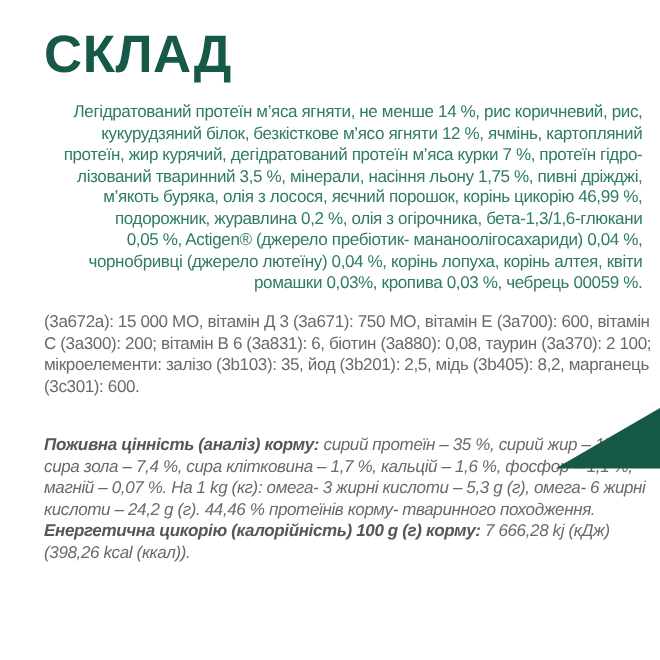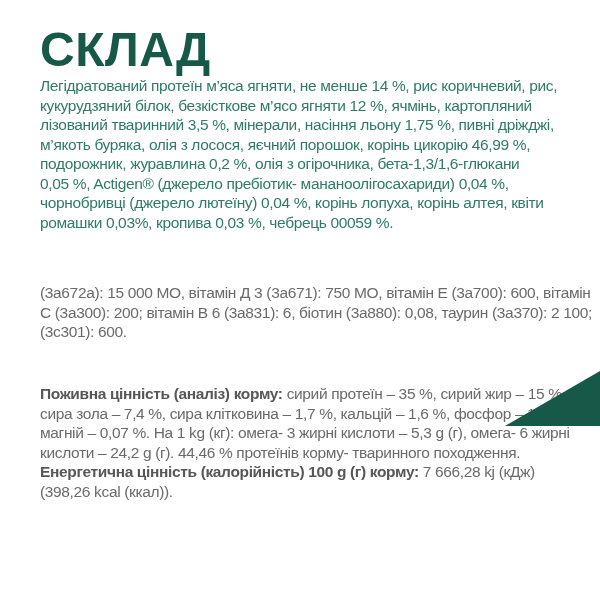--- a/index.html
+++ b/index.html
@@ -22,57 +22,59 @@
   .heading{
     position:absolute;left:40px;top:26px;margin:0;
     font-size:48px;line-height:48px;font-weight:bold;
     color:var(--heading-color);letter-spacing:0.5px;
   }
   .para{position:absolute;left:40px;right:16px;}
   .line{
     white-space:nowrap;
     font-size:15.5px;line-height:19.5px;letter-spacing:-0.35px;
   }
-  .para-ingredients{top:76px;color:var(--ingredients-color);}
+  .para-ingredients{top:92px;color:var(--ingredients-color);text-align:right;}
   .para-additives{top:283px;color:var(--info-color);}
-  .para-analysis{top:384px;color:var(--info-color);}
+  .para-analysis{top:395px;color:var(--info-color);font-style:italic;}
   .para-additives strong,.para-analysis strong{color:var(--info-bold-color);font-weight:bold;}
   .corner-triangle{
     position:absolute;right:0;bottom:0;width:0;height:0;
     border-style:solid;
     border-width:0 0 55px 95px;
     border-color:transparent transparent var(--triangle-color) transparent;
   }
 </style>
 </head>
 <body>
 
 <div class="page">
   <h1 class="heading">СКЛАД</h1>
 
   <div class="para para-ingredients">
       <div class="line"><span>Легідратований протеїн м’яса ягняти, не менше 14 %, рис коричневий, рис,</span></div>
       <div class="line"><span>кукурудзяний білок, безкісткове м’ясо ягняти 12 %, ячмінь, картопляний</span></div>
+      <div class="line"><span>протеїн, жир курячий, дегідратований протеїн м’яса курки 7 %, протеїн гідро-</span></div>
       <div class="line"><span>лізований тваринний 3,5 %, мінерали, насіння льону 1,75 %, пивні дріжджі,</span></div>
       <div class="line"><span>м’якоть буряка, олія з лосося, яєчний порошок, корінь цикорію 46,99 %,</span></div>
       <div class="line"><span>подорожник, журавлина 0,2 %, олія з огірочника, бета-1,3/1,6-глюкани</span></div>
       <div class="line"><span>0,05 %, Actigen® (джерело пребіотик- мананоолігосахариди) 0,04 %,</span></div>
       <div class="line"><span>чорнобривці (джерело лютеїну) 0,04 %, корінь лопуха, корінь алтея, квіти</span></div>
       <div class="line"><span>ромашки 0,03%, кропива 0,03 %, чебрець 00059 %.</span></div>
     </div>
 
   <div class="para para-additives">
       <div class="line"><span>(3a672a): 15 000 МО, вітамін Д 3 (3a671): 750 МО, вітамін Е (3a700): 600, вітамін</span></div>
       <div class="line"><span>С (3a300): 200; вітамін В 6 (3a831): 6, біотин (3a880): 0,08, таурин (3a370): 2 100;</span></div>
+      <div class="line"><span>мікроелементи: залізо (3b103): 35, йод (3b201): 2,5, мідь (3b405): 8,2, марганець</span></div>
       <div class="line"><span>(3c301): 600.</span></div>
     </div>
 
   <div class="para para-analysis">
       <div class="line"><strong>Поживна цінність (аналіз) корму:</strong><span> сирий протеїн – 35 %, сирий жир – 15 %,</span></div>
       <div class="line"><span>сира зола – 7,4 %, сира клітковина – 1,7 %, кальцій – 1,6 %, фосфор – 1,1 %,</span></div>
       <div class="line"><span>магній – 0,07 %. На 1 kg (кг): омега- 3 жирні кислоти – 5,3 g (г), омега- 6 жирні</span></div>
       <div class="line"><span>кислоти – 24,2 g (г). 44,46 % протеїнів корму- тваринного походження.</span></div>
-      <div class="line"><strong>Енергетична цінність (калорійність) 100 g (г) корму:</strong><span> 7 666,28 kj (кДж)</span></div>
+      <div class="line"><strong>Енергетична цикорію (калорійність) 100 g (г) корму:</strong><span> 7 666,28 kj (кДж)</span></div>
       <div class="line"><span>(398,26 kcal (ккал)).</span></div>
     </div>
 
   <div class="corner-triangle"></div>
 </div>
 
 </body></html>

